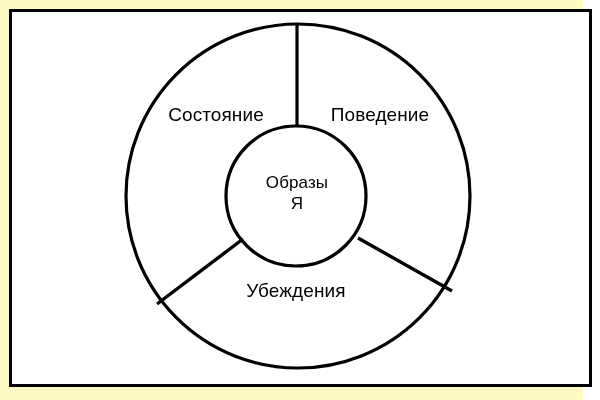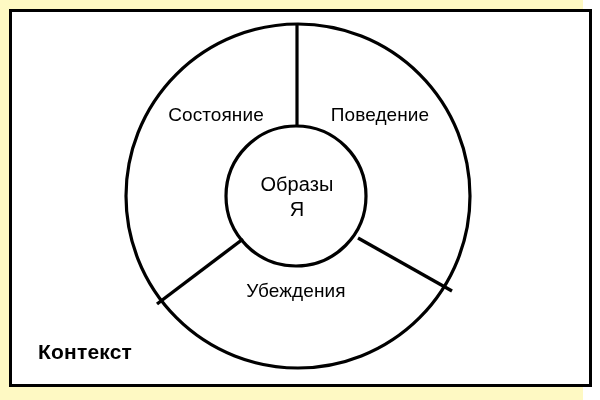--- a/index.html
+++ b/index.html
@@ -36,21 +36,21 @@
     white-space: pre;
     line-height: 1.15;
     text-align: center;
     letter-spacing: 0.1px;
   }
   .label-sector {
     font-size: 19px;
     font-weight: 400;
   }
   .label-core {
-    font-size: 20px;
+    font-size: 17px;
     font-weight: 400;
     line-height: 1.25;
   }
   .label-context {
     font-size: 21px;
     font-weight: 700;
     letter-spacing: 0.2px;
   }
   #label-state {
     left: 148px;
@@ -100,15 +100,14 @@
   </svg>
 
   <div class="diagram-label label-sector" id="label-state">Состояние</div>
 
   <div class="diagram-label label-sector" id="label-behaviour">Поведение</div>
 
   <div class="diagram-label label-core" id="label-core"><span>Образы</span><br><span>Я</span></div>
 
   <div class="diagram-label label-sector" id="label-beliefs">Убеждения</div>
 
-  <div class="diagram-label label-context" id="label-context">Контекст</div>
 
 </div>
 
 </body></html>

